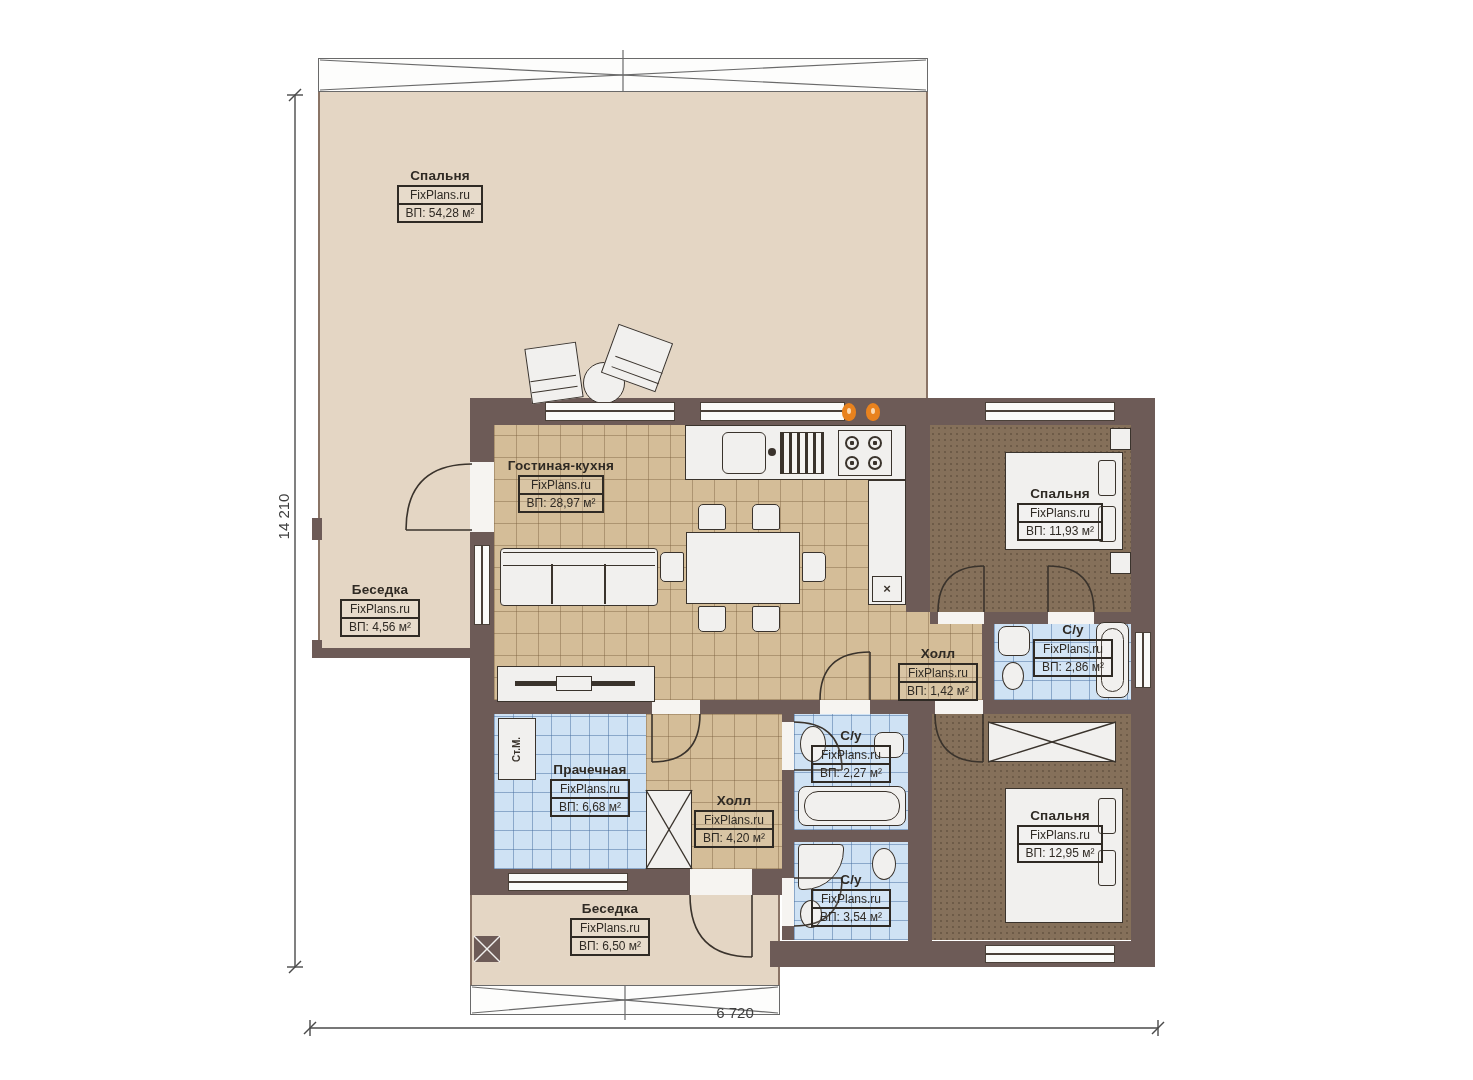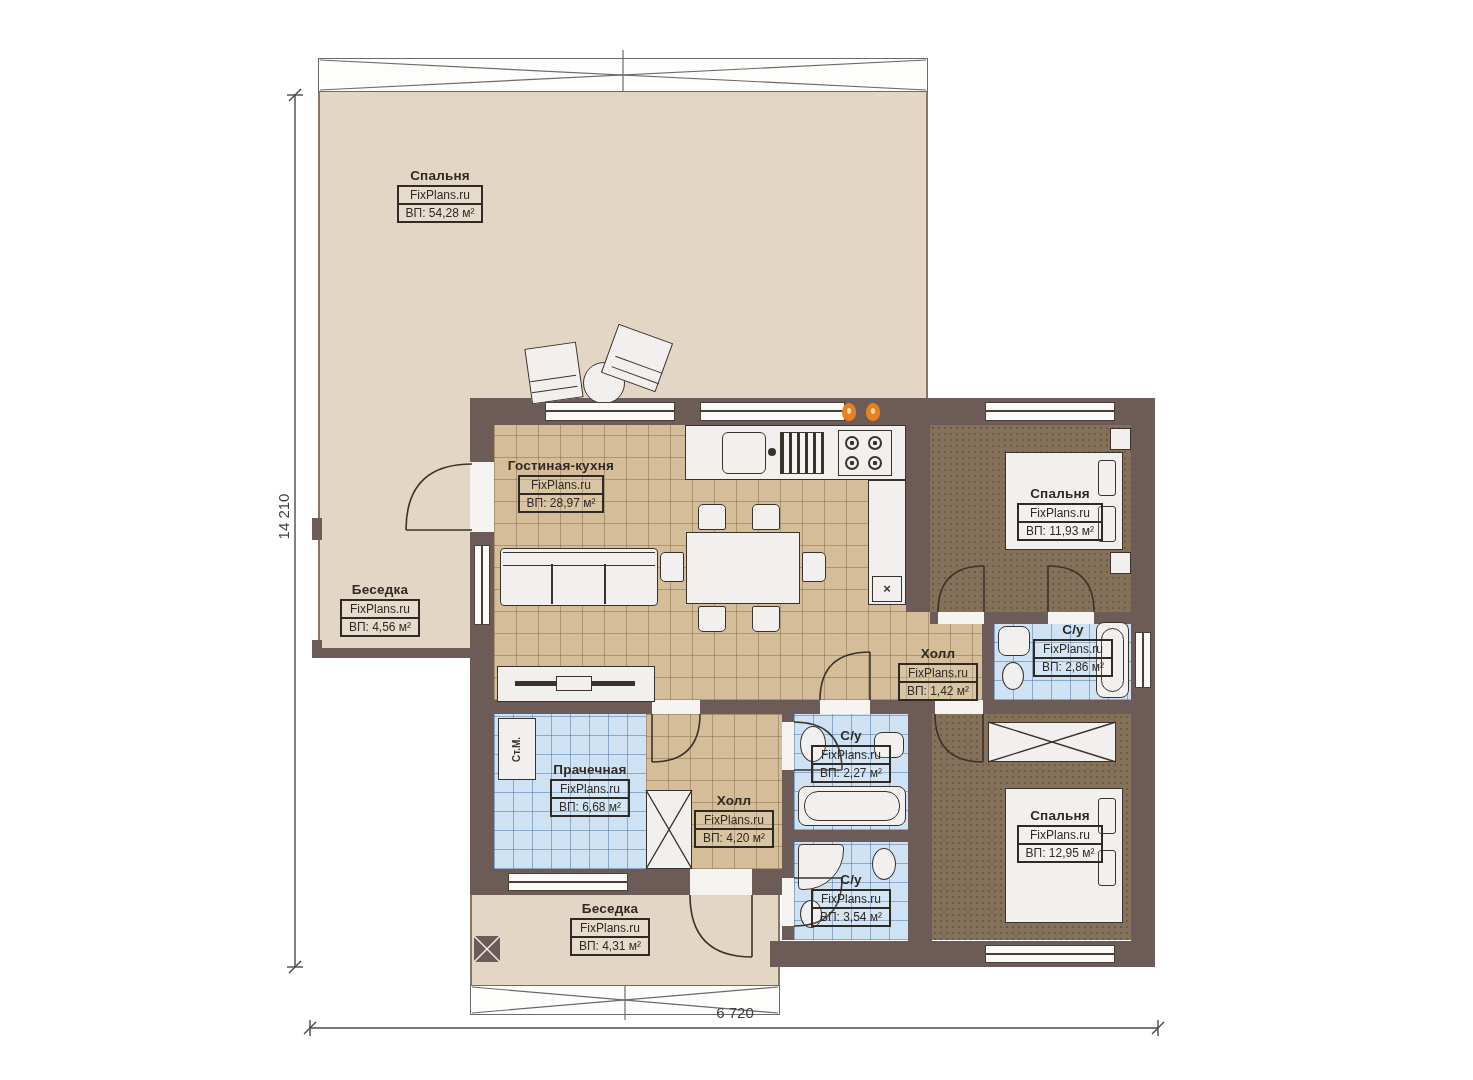--- a/index.html
+++ b/index.html
@@ -309,20 +309,20 @@
     <div class="rl-box">
       <div class="rl-row">FixPlans.ru</div>
       <div class="rl-row">ВП: 12,95 м²</div>
     </div>
   </div>
 
   <div class="room-label" style="left:560px;top:901px;width:100px;">
     <div class="rl-name">Беседка</div>
     <div class="rl-box">
       <div class="rl-row">FixPlans.ru</div>
-      <div class="rl-row">ВП: 4,31 м²</div>
+      <div class="rl-row">ВП: 6,50 м²</div>
     </div>
   </div>
 
   <div class="dim-label" style="left:238px;top:508px;width:90px;transform:rotate(-90deg);">14 210</div>
   <div class="dim-label" style="left:690px;top:1004px;width:90px;">6 720</div>
 
 </div>
 
 </body></html>

